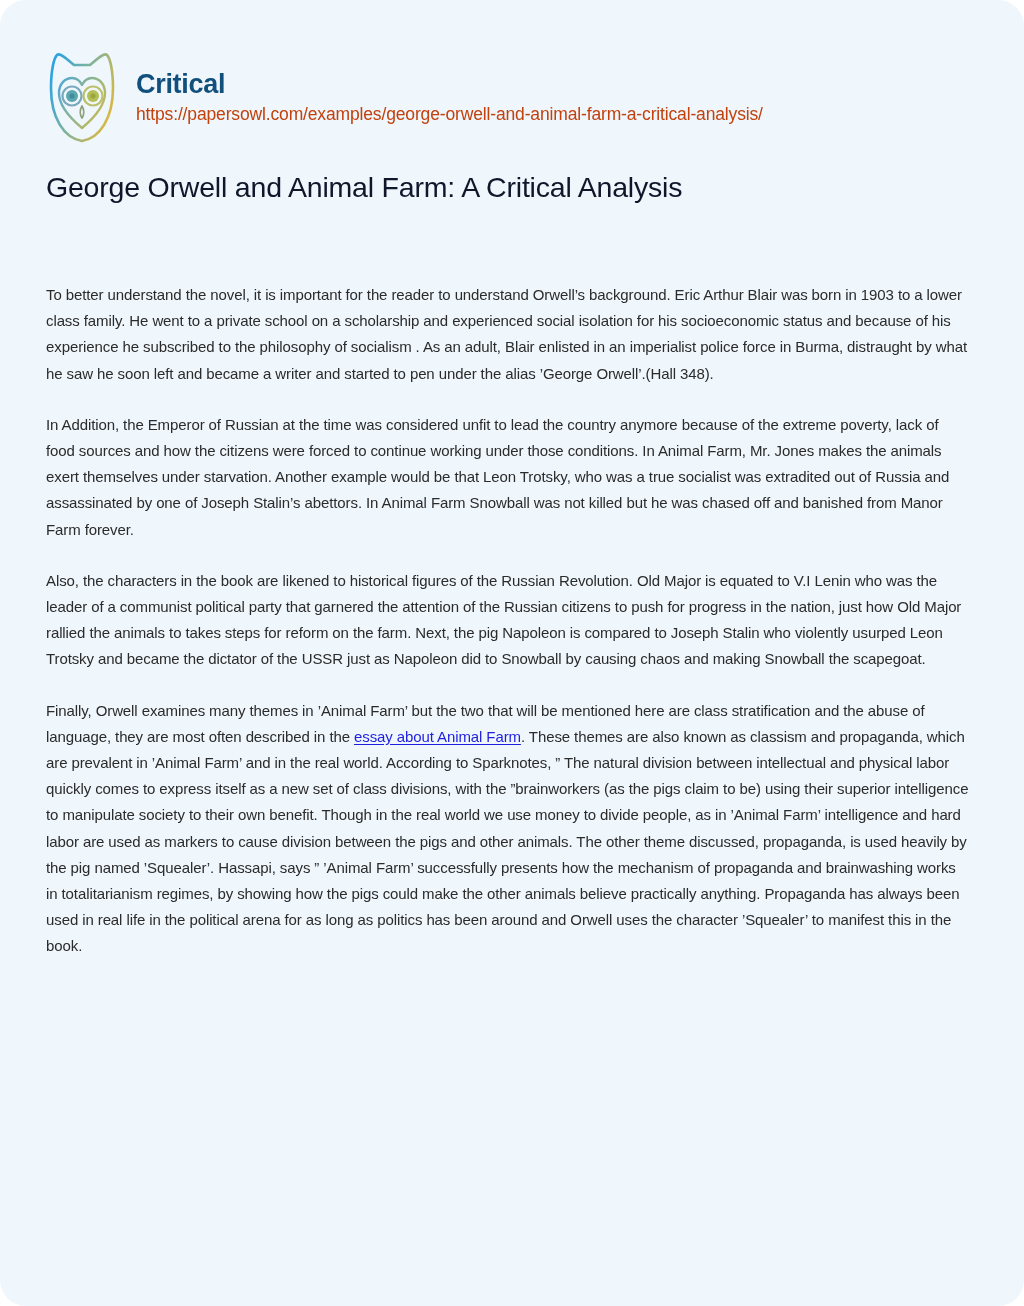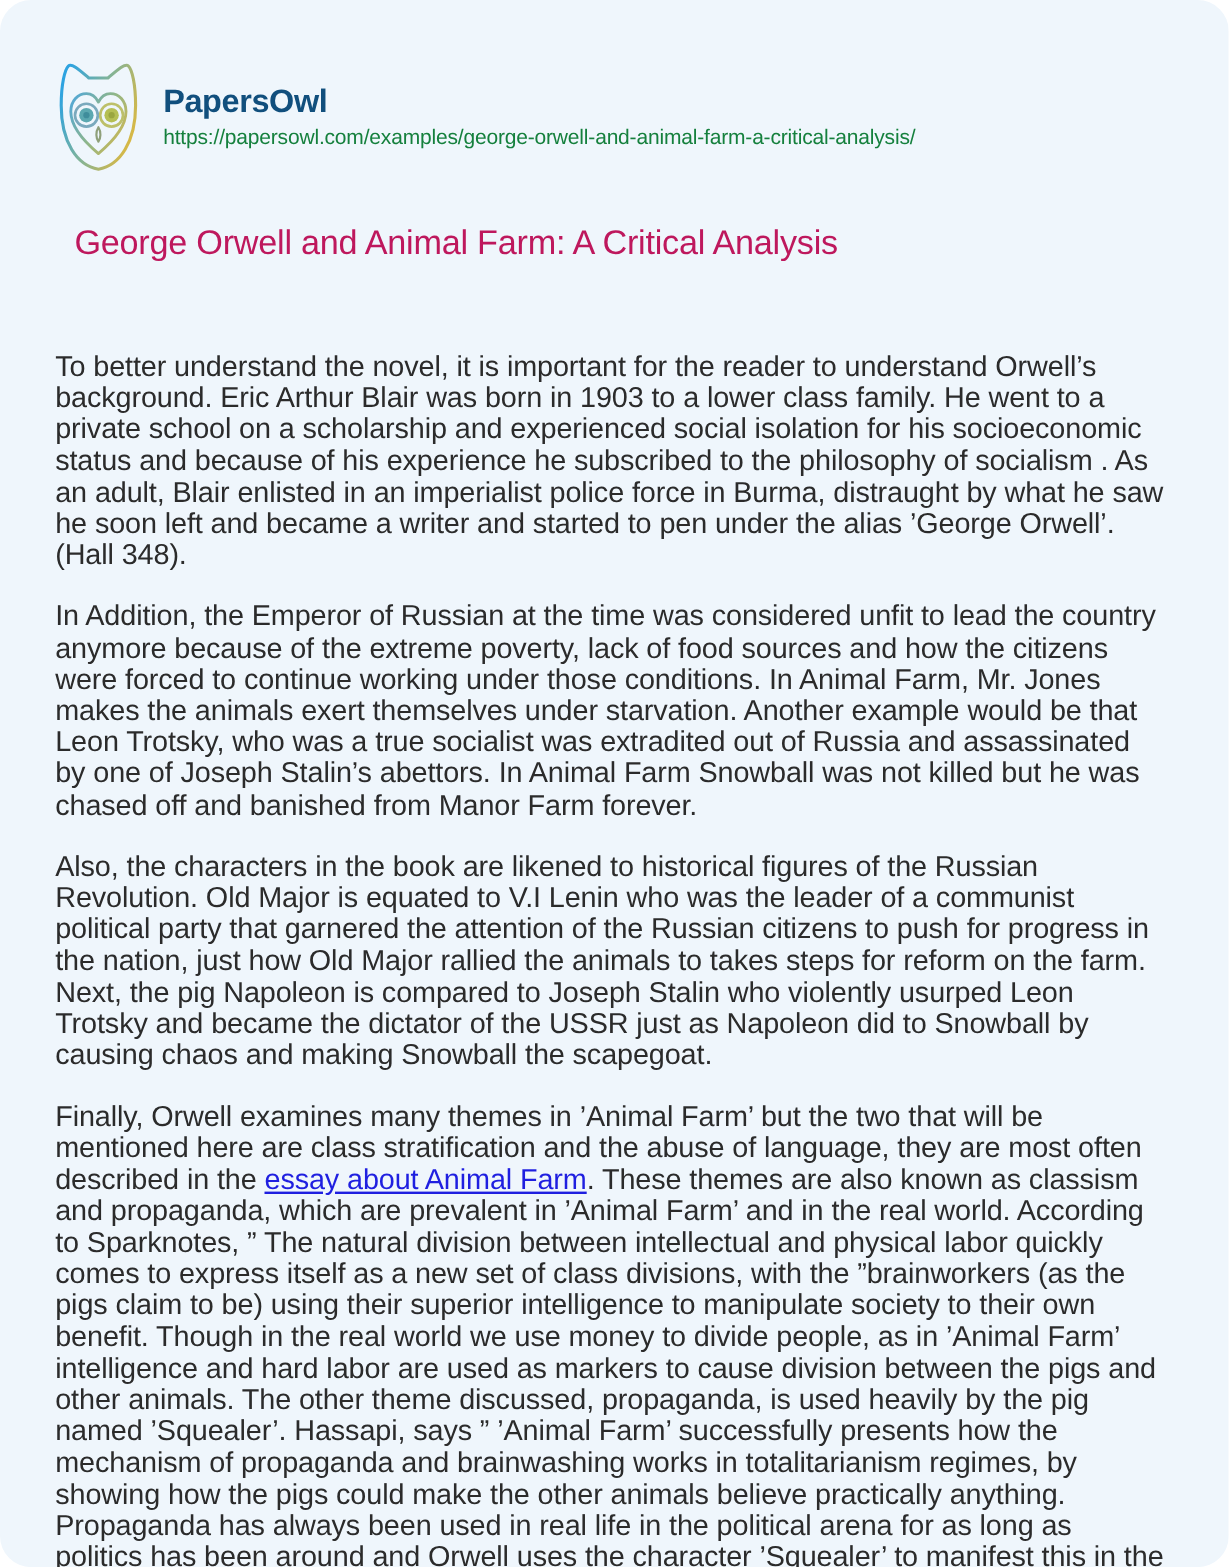--- a/index.html
+++ b/index.html
@@ -54,45 +54,45 @@
   }
   .brand-name {
     font-size: 27px;
     font-weight: bold;
     color: #114f7d;
     letter-spacing: -0.3px;
     line-height: 1.15;
   }
   .site-url {
     font-size: 17.5px;
-    color: #15803d;
+    color: #c2410c;
     line-height: 1.2;
     letter-spacing: -0.15px;
     white-space: nowrap;
   }
   .doc-title {
     position: absolute;
     left: 46px;
     top: 170px;
     font-size: 28.5px;
-    color: #be185d;
+    color: #0f172a;
     font-weight: normal;
     letter-spacing: -0.2px;
     line-height: 1.25;
-    margin: 16px;
+    margin: 0;
   }
   .body-copy {
     position: absolute;
     left: 46px;
     top: 282px;
     width: 925px;
   }
   .body-copy p {
-    margin: 11px 0 25px 0;
-    font-size: 24px;
+    margin: 0 0 25px 0;
+    font-size: 15px;
     line-height: 26.2px;
     color: #2b2b2b;
     letter-spacing: -0.1px;
     text-align: left;
   }
   .body-copy p:last-child {
     margin-bottom: 0;
   }
   .inline-link {
     color: #1f1fe0;
@@ -133,21 +133,21 @@
         <circle cx="28" cy="52" r="2.6" fill="#3f8d9b"></circle>
 
         <circle cx="49" cy="52" r="9.5" fill="none" stroke="#bdc06a" stroke-width="2.2"></circle>
         <circle cx="49" cy="52" r="6" fill="#b5bf54"></circle>
         <circle cx="49" cy="52" r="2.6" fill="#9aa63f"></circle>
 
         <path d="M38 62 C35.5 66 36 71 38 74 C40 71 40.5 66 38 62 Z" fill="none" stroke="#8fa07a" stroke-width="1.8" stroke-linejoin="round"></path>
       </svg>
 
       <div class="brand-block">
-        <div class="brand-name">PapersOwl</div>
+        <div class="brand-name">Critical</div>
         <div class="site-url">https://papersowl.com/examples/george-orwell-and-animal-farm-a-critical-analysis/</div>
       </div>
     </div>
 
     <h1 class="doc-title">George Orwell and Animal Farm: A Critical Analysis</h1>
 
     <div class="body-copy">
       <p>To better understand the novel, it is important for the reader to understand Orwell’s background. Eric Arthur Blair was born in 1903 to a lower class family. He went to a private school on a scholarship and experienced social isolation for his socioeconomic status and because of his experience he subscribed to the philosophy of socialism . As an adult, Blair enlisted in an imperialist police force in Burma, distraught by what he saw he soon left and became a writer and started to pen under the alias ’George Orwell’.(Hall 348).</p>
       <p>In Addition, the Emperor of Russian at the time was considered unfit to lead the country anymore because of the extreme poverty, lack of food sources and how the citizens were forced to continue working under those conditions. In Animal Farm, Mr. Jones makes the animals exert themselves under starvation. Another example would be that Leon Trotsky, who was a true socialist was extradited out of Russia and assassinated by one of Joseph Stalin’s abettors. In Animal Farm Snowball was not killed but he was chased off and banished from Manor Farm forever.</p>
       <p>Also, the characters in the book are likened to historical figures of the Russian Revolution. Old Major is equated to V.I Lenin who was the leader of a communist political party that garnered the attention of the Russian citizens to push for progress in the nation, just how Old Major rallied the animals to takes steps for reform on the farm. Next, the pig Napoleon is compared to Joseph Stalin who violently usurped Leon Trotsky and became the dictator of the USSR just as Napoleon did to Snowball by causing chaos and making Snowball the scapegoat.</p>

